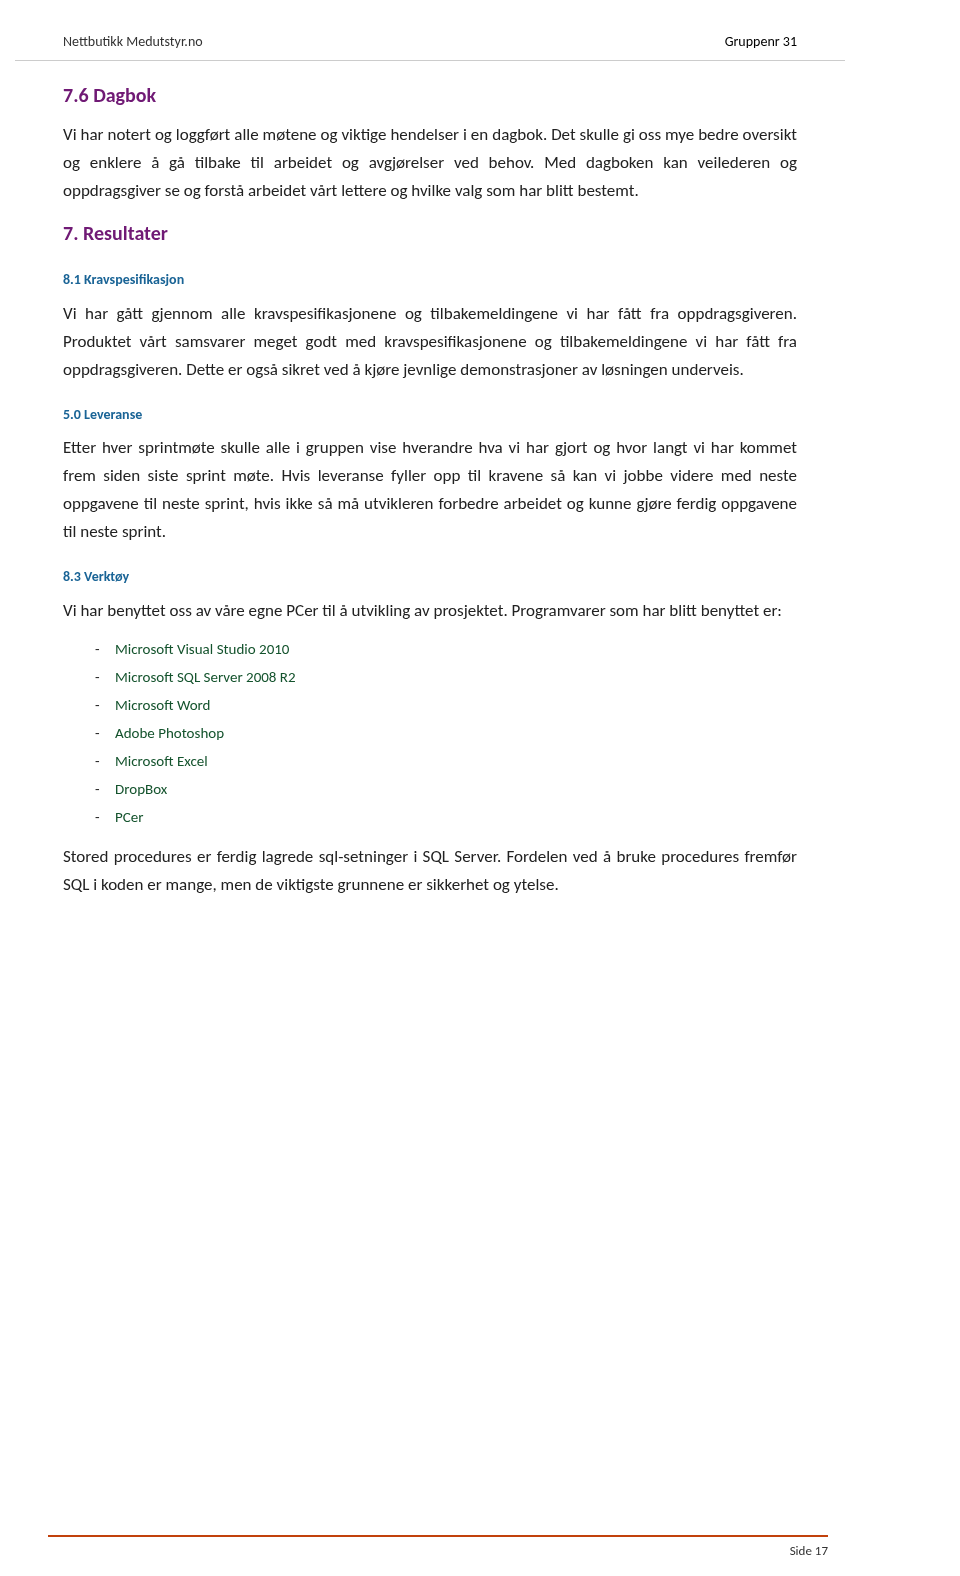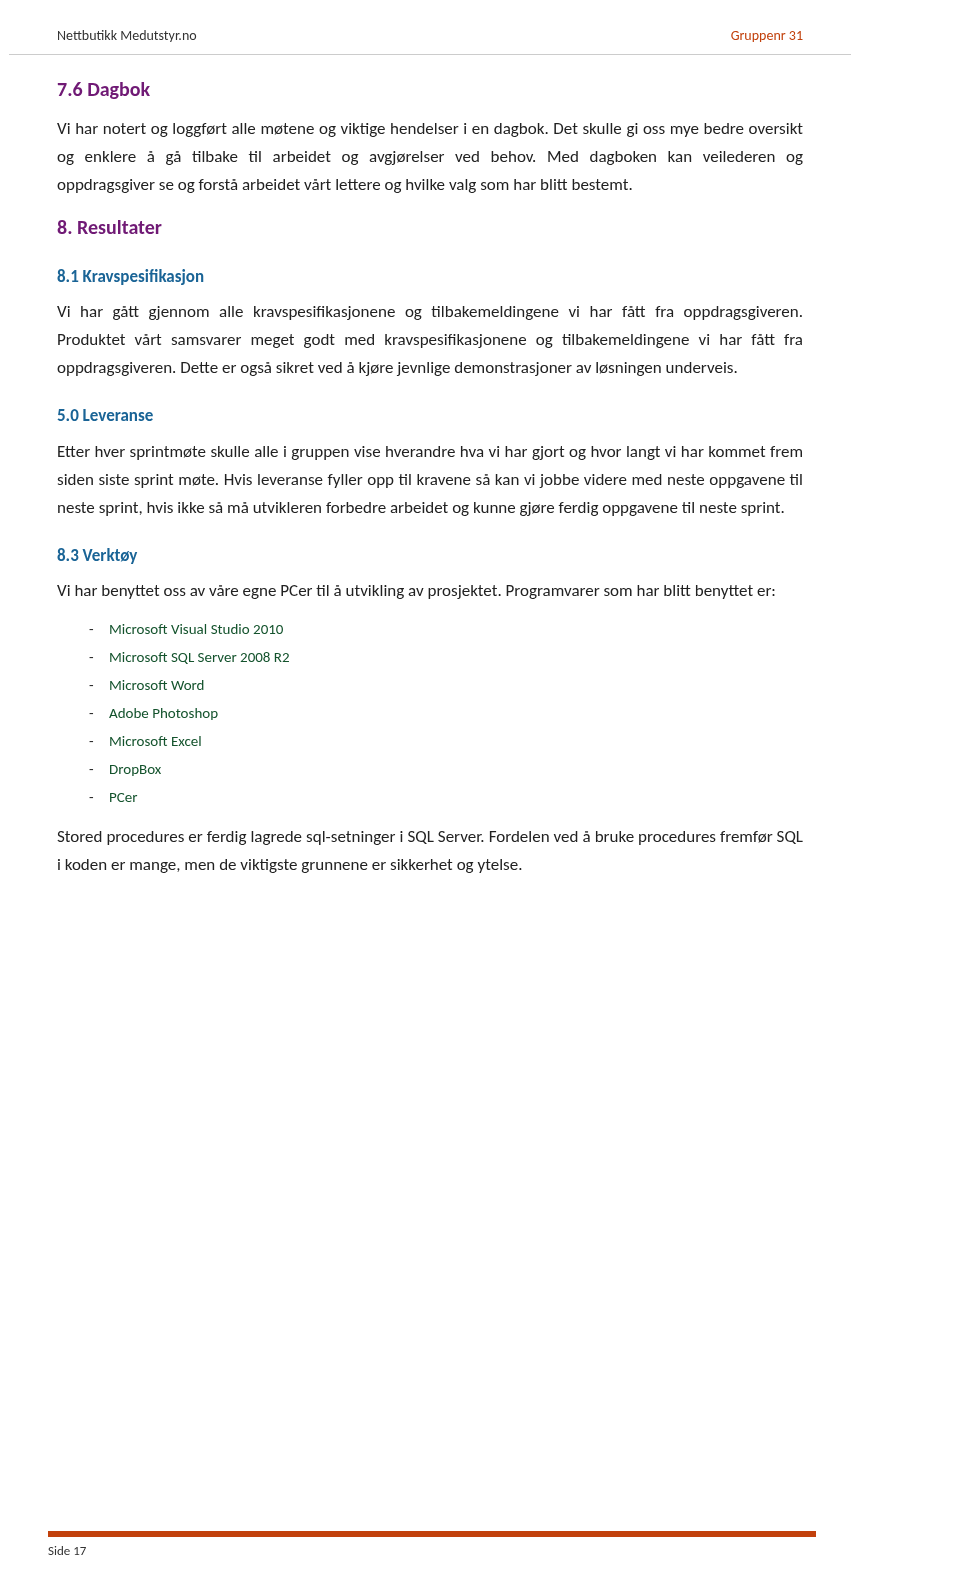--- a/index.html
+++ b/index.html
@@ -13,58 +13,58 @@
       font-family: "Calibri", "Segoe UI", Arial, sans-serif;
       font-size: 15px;
       color: #222222;
       width: 960px;
       min-height: 1576px;
     }
 
     .page {
       width: 860px;
       min-height: 1576px;
-      padding: 9px;
+      padding: 15px;
       position: relative;
       background: #ffffff;
     }
 
     .header {
       display: flex;
       justify-content: space-between;
       align-items: flex-start;
       padding: 18px 48px 10px 48px;
       border-bottom: 1px solid #cccccc;
       margin-bottom: 8px;
     }
 
     .header-left {
       font-size: 14px;
       color: #333;
     }
 
     .header-right {
       font-size: 14px;
-      color: #c2410c;
+      color: #000000;
     }
 
     .content {
       padding: 10px 48px 60px 48px;
       line-height: 1.6;
     }
 
     .section-title {
       font-size: 20px;
       font-weight: bold;
       color: #701a75;
       margin-bottom: 10px;
     }
 
     .subsection-title {
-      font-size: 17px;
+      font-size: 14px;
       font-weight: bold;
       color: #1a6496;
       margin-top: 20px;
       margin-bottom: 8px;
     }
 
     .paragraph {
       margin-bottom: 12px;
       text-align: justify;
       font-size: 17px;
@@ -86,25 +86,25 @@
     }
 
     .list-text {
       font-size: 15px;
       color: #14532d;
     }
 
     .footer {
       position: absolute;
       bottom: 18px;
-      right: 44px;
+      right: 32px;
       left: 48px;
       display: flex;
-      justify-content: flex-start;
-      border-top: 6px solid #c2410c;
+      justify-content: flex-end;
+      border-top: 2px solid #c2410c;
       padding-top: 6px;
     }
 
     .footer-text {
       font-size: 13px;
       color: #333;
     }
   </style>
 </head>
 <body>
@@ -117,21 +117,21 @@
   </div>
 
   <div class="content">
 
     <div>
       <div class="section-title">7.6 Dagbok</div>
       <p class="paragraph">Vi har notert og loggført alle møtene og viktige hendelser i en dagbok. Det skulle gi oss mye bedre oversikt og enklere å gå tilbake til arbeidet og avgjørelser ved behov. Med dagboken kan veilederen og oppdragsgiver se og forstå arbeidet vårt lettere og hvilke valg som har blitt bestemt.</p>
     </div>
 
     <div>
-      <div class="section-title">8. Resultater</div>
+      <div class="section-title">7. Resultater</div>
     </div>
 
     <div>
       <div class="subsection-title">8.1 Kravspesifikasjon</div>
       <p class="paragraph">Vi har gått gjennom alle kravspesifikasjonene og tilbakemeldingene vi har fått fra oppdragsgiveren. Produktet vårt samsvarer meget godt med kravspesifikasjonene og tilbakemeldingene vi har fått fra oppdragsgiveren. Dette er også sikret ved å kjøre jevnlige demonstrasjoner av løsningen underveis.</p>
     </div>
 
     <div>
       <div class="subsection-title">5.0 Leveranse</div>
       <p class="paragraph">Etter hver sprintmøte skulle alle i gruppen vise hverandre hva vi har gjort og hvor langt vi har kommet frem siden siste sprint møte. Hvis leveranse fyller opp til kravene så kan vi jobbe videre med neste oppgavene til neste sprint, hvis ikke så må utvikleren forbedre arbeidet og kunne gjøre ferdig oppgavene til neste sprint.</p>

